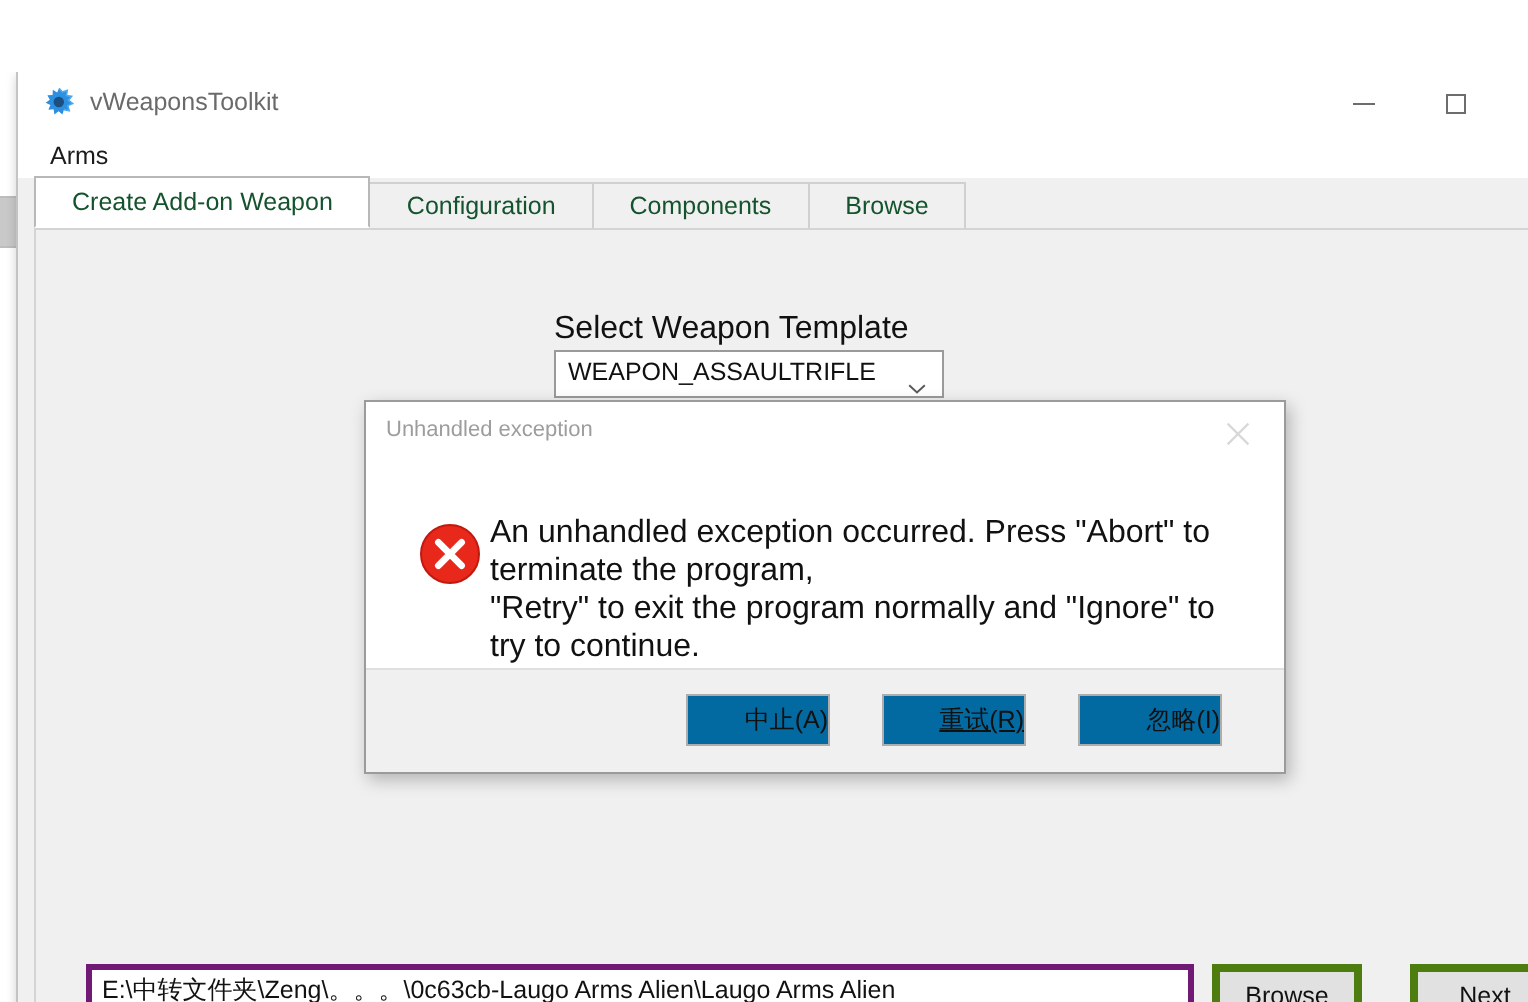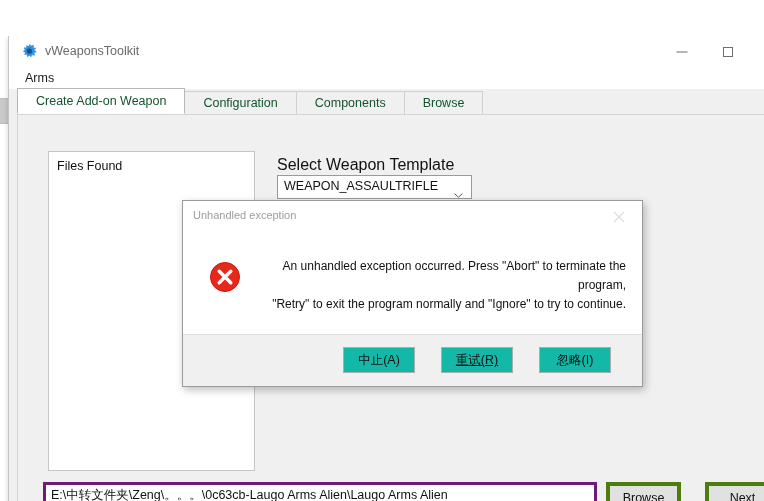--- a/index.html
+++ b/index.html
@@ -315,47 +315,46 @@
     left: 26px;
     top: 28px;
     width: 32px;
     height: 32px;
   }
   .dlg-message {
     position: absolute;
     left: 62px;
     top: 24px;
     right: 16px;
-    font-size: 12px;
+    font-size: 16px;
     color: #111;
     line-height: 19px;
     white-space: pre-line;
-    text-align: right;
   }
 
   .dlg-footer {
     position: absolute;
     left: 0; right: 0;
     bottom: 0;
     height: 51px;
     background: #f0f0f0;
     border-top: 1px solid #dfdfdf;
   }
   .dlg-btn {
     position: absolute;
     top: 12px;
     width: 72px;
     height: 26px;
     line-height: 24px;
-    background: #14b8a6;
+    background: #0369a1;
     border: 1px solid #adadad;
     box-sizing: border-box;
     font-size: 12.5px;
     color: #111;
-    text-align: center;
+    text-align: right;
     cursor: default;
     font-family: "Liberation Sans", "DejaVu Sans", sans-serif;
   }
   .dlg-btn-abort  { left: 160px; }
   .dlg-btn-retry  { left: 258px; text-decoration: underline; }
   .dlg-btn-ignore { left: 356px; }
 
   .bottom-shadow {
     position: absolute;
     left: 8px;
@@ -399,23 +398,20 @@
 
     <div class="tabstrip">
       <div class="tab active">Create Add-on Weapon</div>
       <div class="tab">Configuration</div>
       <div class="tab">Components</div>
       <div class="tab">Browse</div>
     </div>
 
     <div class="tab-panel">
 
-      <div class="files-listbox">
-        <span class="files-listbox-label">Files Found</span>
-      </div>
 
       <span class="tmpl-label">Select Weapon Template</span>
 
       <div class="tmpl-combo">
         <span class="tmpl-combo-text">WEAPON_ASSAULTRIFLE</span>
         <span class="tmpl-combo-arrow">
           <svg width="9" height="5" viewBox="0 0 9 5">
             <path d="M0.6 0.6 L4.5 4.2 L8.4 0.6" fill="none" stroke="#5a5a5a" stroke-width="1"></path>
           </svg>
         </span>

